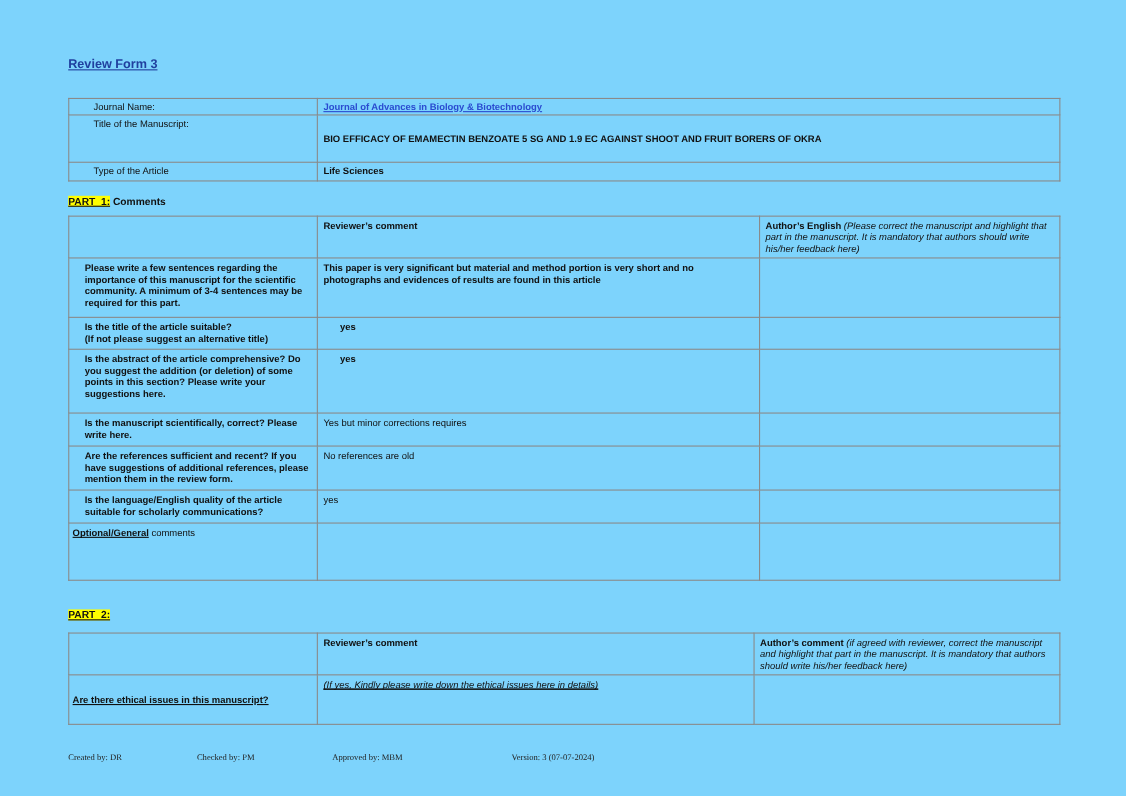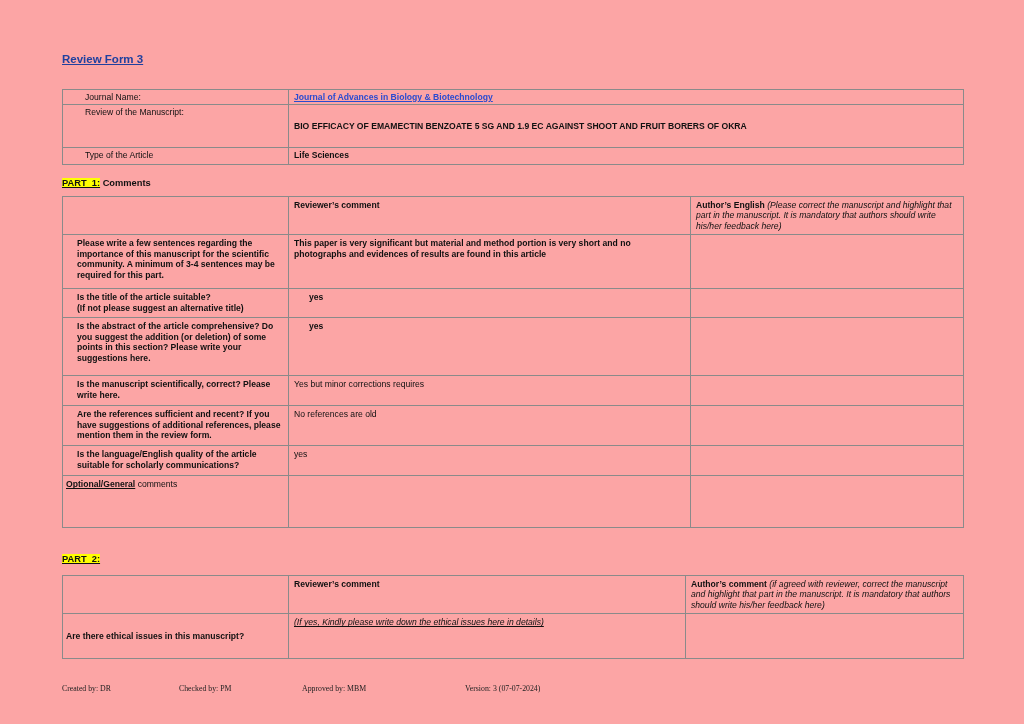--- a/index.html
+++ b/index.html
@@ -1,18 +1,18 @@
 <!DOCTYPE html>
 <html><head>
 <meta charset="utf-8">
 <style>
   * { margin:0; padding:0; box-sizing:border-box; }
   html,body { width:1024px; height:724px; background:#ffffff; }
   body { font-family:"Liberation Sans", sans-serif; color:#111; position:relative; overflow:hidden; }
-  .page { position:absolute; inset:0; background:#fca5a5; }
+  .page { position:absolute; inset:0; background:#7dd3fc; }
 
   .doc-title { position:absolute; left:62px; top:53px; font-size:11.5px; font-weight:bold;
                color:#20409f; text-decoration:underline; }
 
   table { border-collapse:collapse; table-layout:fixed; }
   td { border:1px solid #8a8a8a; vertical-align:top; font-size:8.6px; line-height:1.22;
        padding:2px 5px; overflow:hidden; }
 
   
   .info-table { position:absolute; left:62px; top:89px; width:901px; }
@@ -44,21 +44,21 @@
   .italic-underline { font-style:italic; text-decoration:underline; font-weight:normal; }
 
   .hr33 td { height:33px; }
   .hr54 td { height:54px; }
   .hr29 td { height:29px; }
   .hr58 td { height:58px; }
   .hr30 td { height:30px;margin-top:12px; }
   .hr40 td { height:40px; }
   .hr52 td { height:52px;margin-left:22px; }
   .hr35 td { height:35px; }
-  .hr45 td { height:45px; }
+  .hr45 td { height:45px;text-decoration:underline; }
 
   
   .footer { position:absolute; left:0; top:684px; width:1024px; height:14px;
             font-family:"Liberation Serif", serif; font-size:7.8px; color:#222; }
   .footer span { position:absolute; white-space:nowrap; }
   .f-created { left:62px; }
   .f-checked { left:179px; }
   .f-approved { left:302px; }
   .f-version { left:465px; }
 </style>
@@ -73,21 +73,21 @@
     <colgroup>
         <col style="width:226px">
         <col style="width:675px">
       </colgroup>
     <tbody>
         <tr class="row-h15">
       <td class="lbl">Journal Name:</td>
       <td class="val"><a href="#" class="journal-link">Journal of Advances in Biology &amp; Biotechnology</a></td>
     </tr>
     <tr class="row-h43">
-      <td class="lbl">Review of the Manuscript:</td>
+      <td class="lbl">Title of the Manuscript:</td>
       <td class="val mid">BIO EFFICACY OF EMAMECTIN BENZOATE 5 SG AND 1.9 EC AGAINST SHOOT AND FRUIT BORERS OF OKRA</td>
     </tr>
     <tr class="row-h17">
       <td class="lbl">Type of the Article</td>
       <td class="val">Life Sciences</td>
     </tr>
   </tbody>
     </table>
 
   <div class="section-heading" style="top:178px;text-align:center;">

